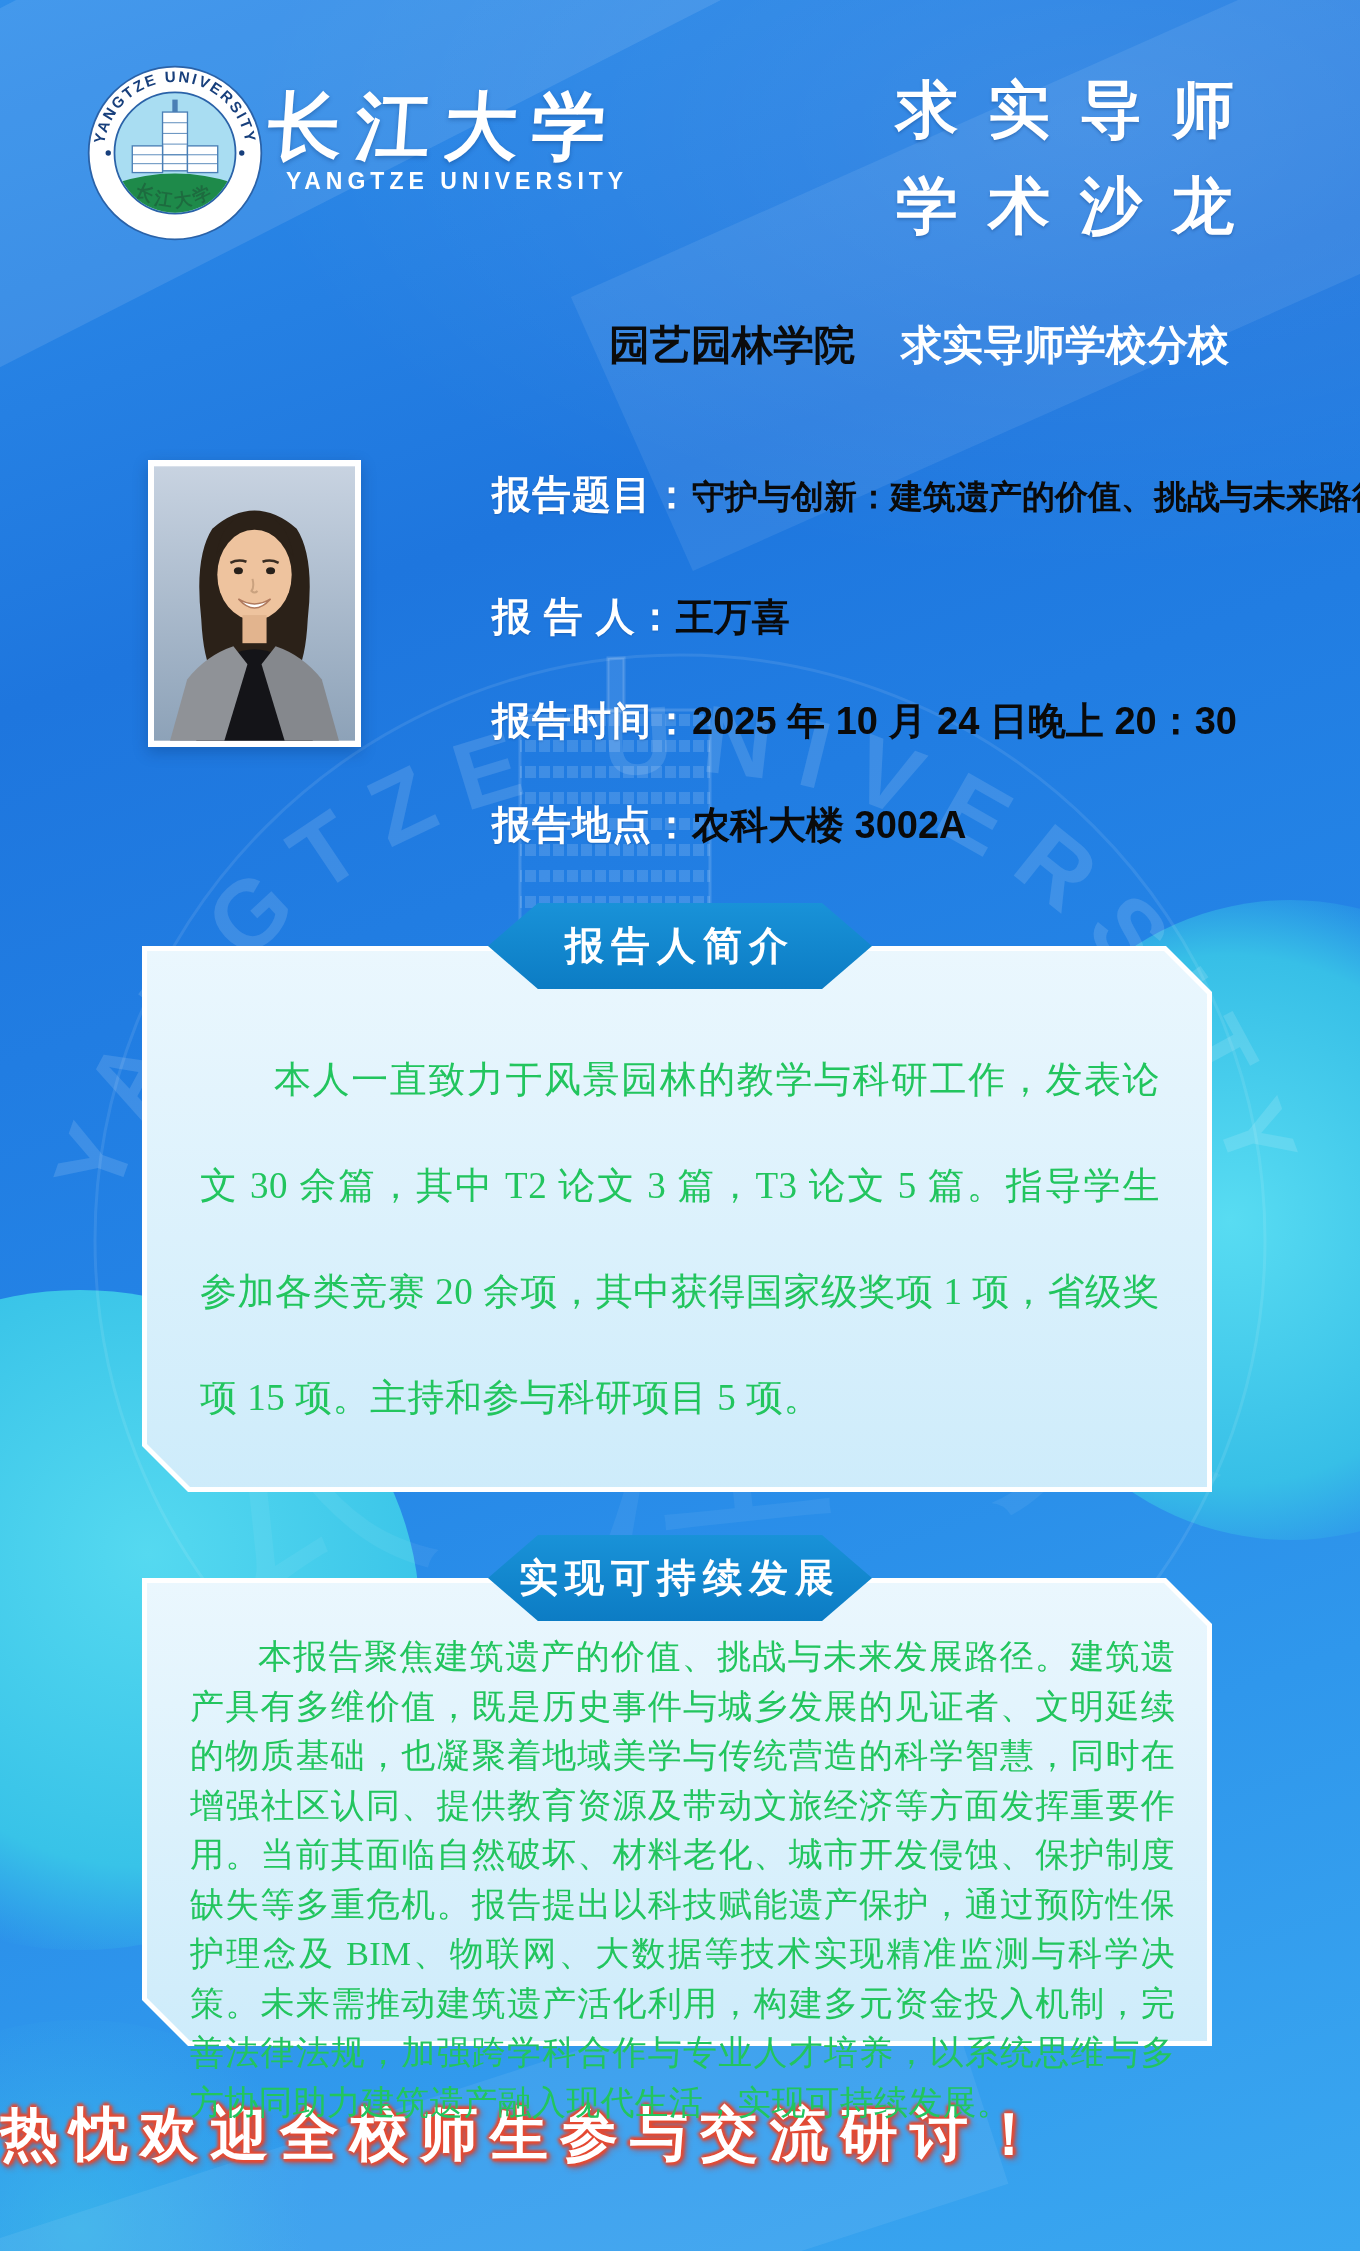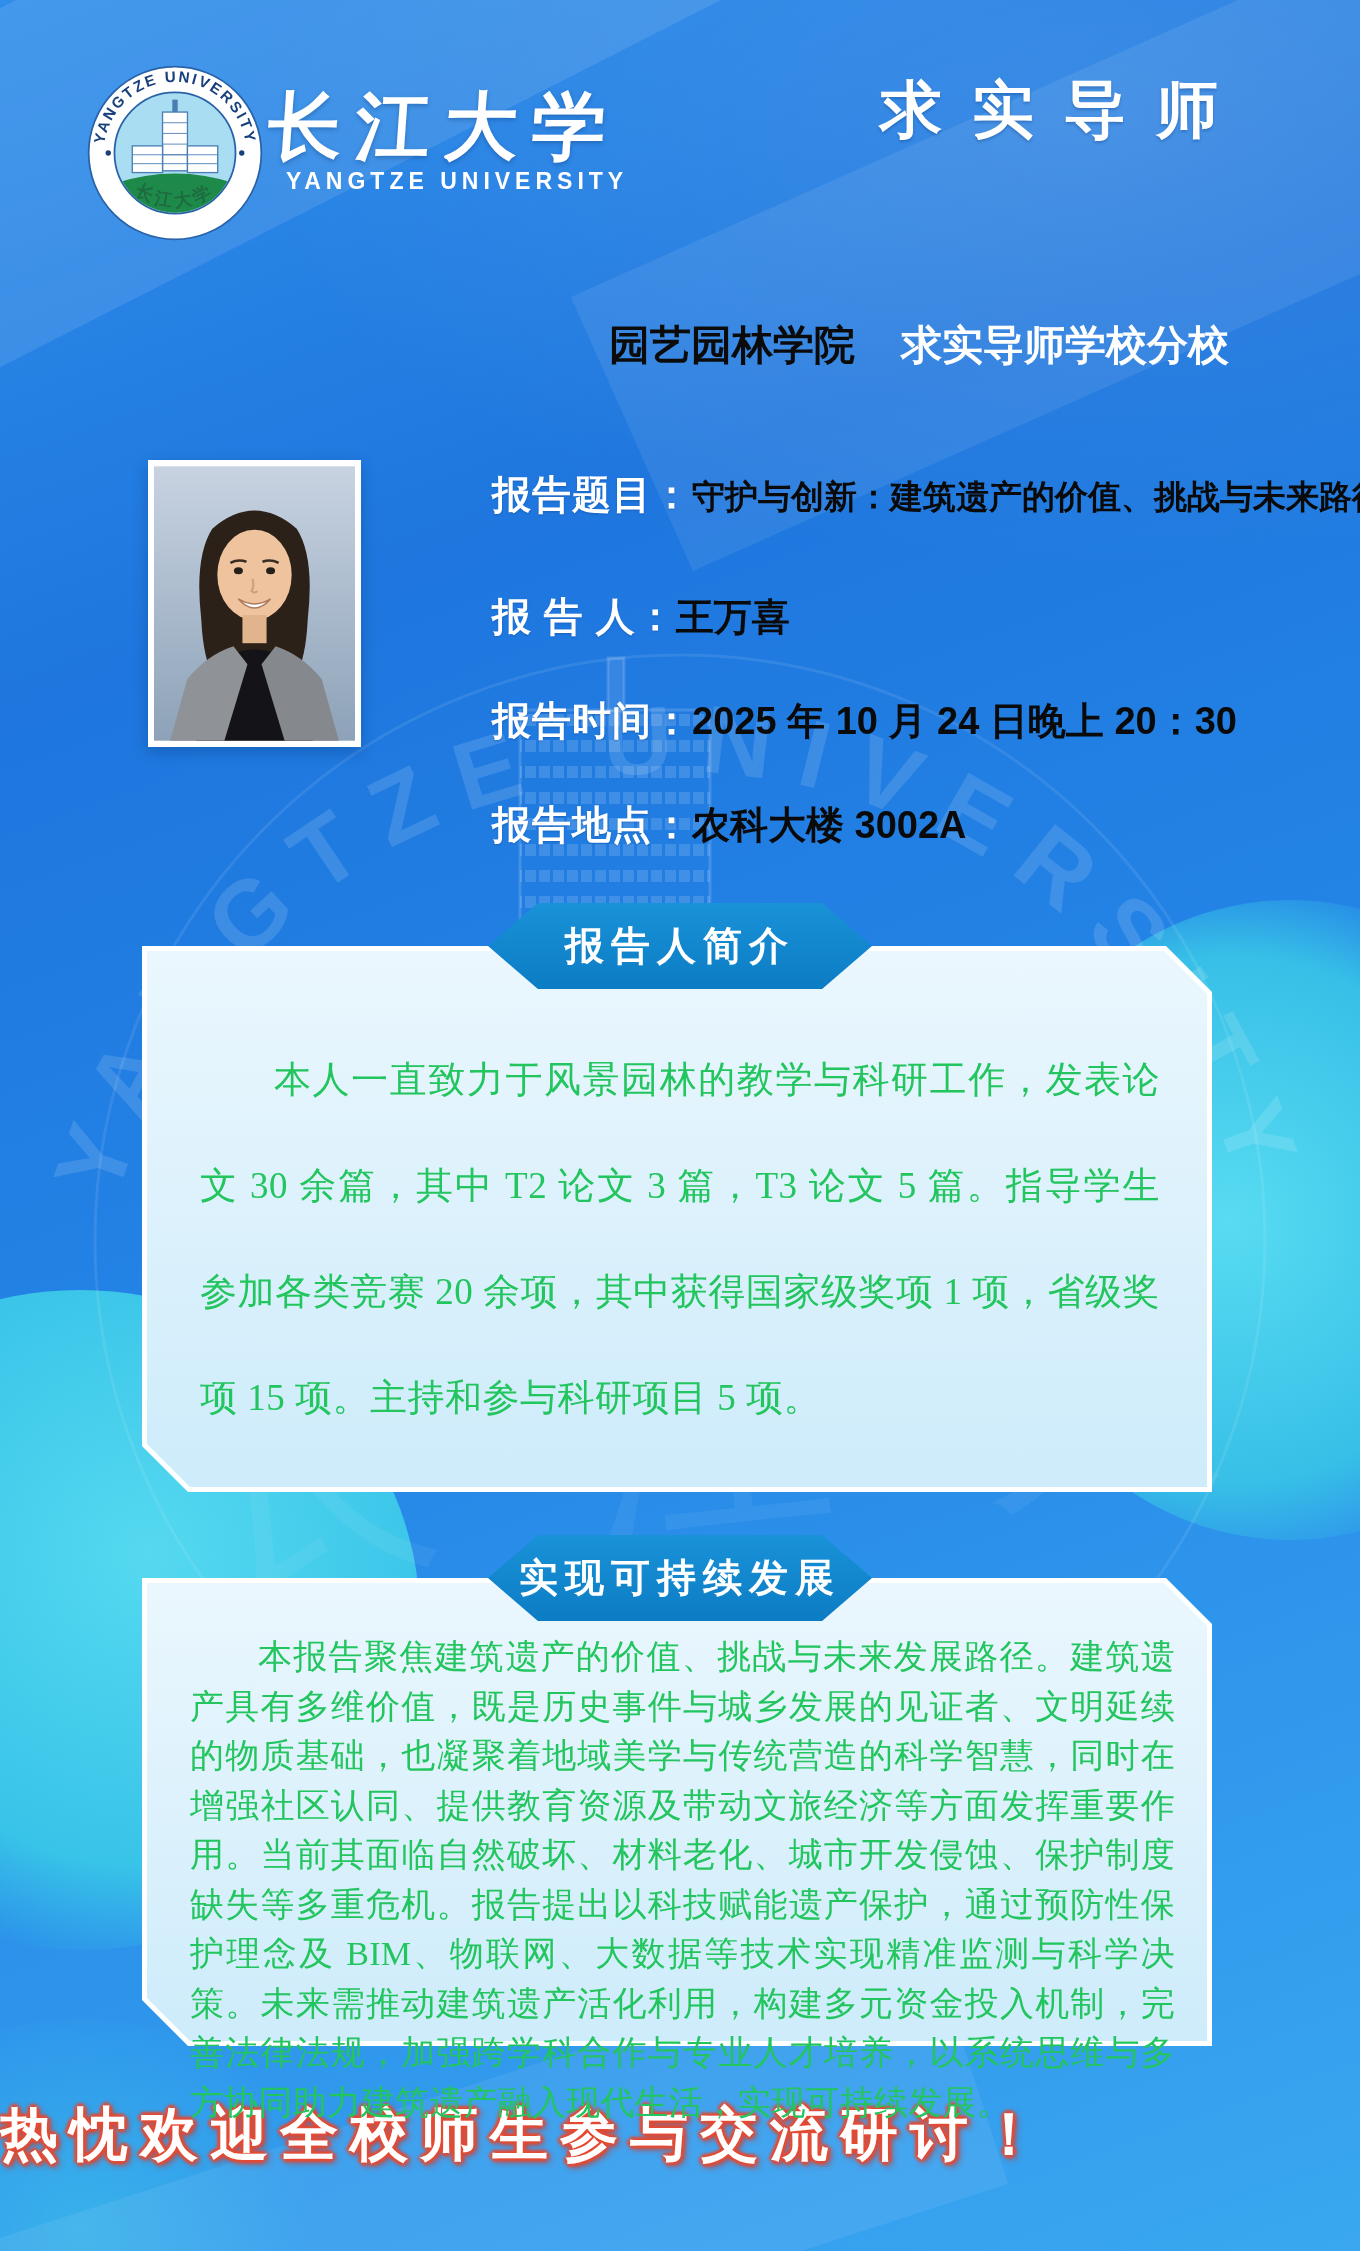--- a/index.html
+++ b/index.html
@@ -22,21 +22,21 @@
   .cyan-bottom{width:520px;height:420px;left:-180px;top:2020px;
     background:radial-gradient(circle,#3fc4e9 0%,rgba(63,196,233,0) 70%);opacity:.55;}
   .watermark{position:absolute;left:20px;top:240px;z-index:0;}
   
   .logo{position:absolute;left:86px;top:64px;}
   .uni-cn{position:absolute;left:268px;top:78px;color:#fff;font-family:"Liberation Serif",serif;
     font-weight:bold;font-size:74px;letter-spacing:14px;transform:skewX(-4deg);
     text-shadow:0 2px 4px rgba(10,50,110,.35);}
   .uni-en{position:absolute;left:286px;top:168px;color:#fff;font-weight:bold;font-size:23px;letter-spacing:5px;}
   .salon{position:absolute;left:880px;top:62px;width:400px;color:#fff;
-    font-family:"Liberation Serif",serif;font-weight:bold;
+    font-family:"Liberation Serif",serif;font-weight:bold;text-align:center;
     text-shadow:0 2px 3px rgba(10,50,110,.3);}
   .salon .l1,.salon .l2{font-size:62px;letter-spacing:30px;line-height:96px;white-space:nowrap;}
   
   .subtitle{position:absolute;left:609px;top:318px;display:flex;gap:46px;
     font-size:41px;font-weight:bold;white-space:nowrap;}
   .subtitle .college{color:#0b0b0b;}
   .subtitle .branch{color:#fff;}
   
   .photo{position:absolute;left:148px;top:460px;width:213px;height:287px;background:#fff;
     border:6px solid #fff;box-sizing:border-box;box-shadow:0 5px 14px rgba(0,40,90,.28);}
@@ -138,20 +138,21 @@
     </text>
     <circle cx="25" cy="100" r="3" fill="#173f7c"></circle>
     <circle cx="175" cy="100" r="3" fill="#173f7c"></circle>
   </svg>
 
   <div class="uni-cn">长江大学</div>
   <div class="uni-en">YANGTZE UNIVERSITY</div>
 
   <div class="salon">
     <div class="l1">求实导师</div>
+    <div class="l2">学术沙龙</div>
   </div>
 
   <div class="subtitle">
     <span class="college">园艺园林学院</span>
     <span class="branch">求实导师学校分校</span>
   </div>
 
   <div class="photo">
     <svg width="201" height="275" viewBox="0 0 200 273">
       <defs>

